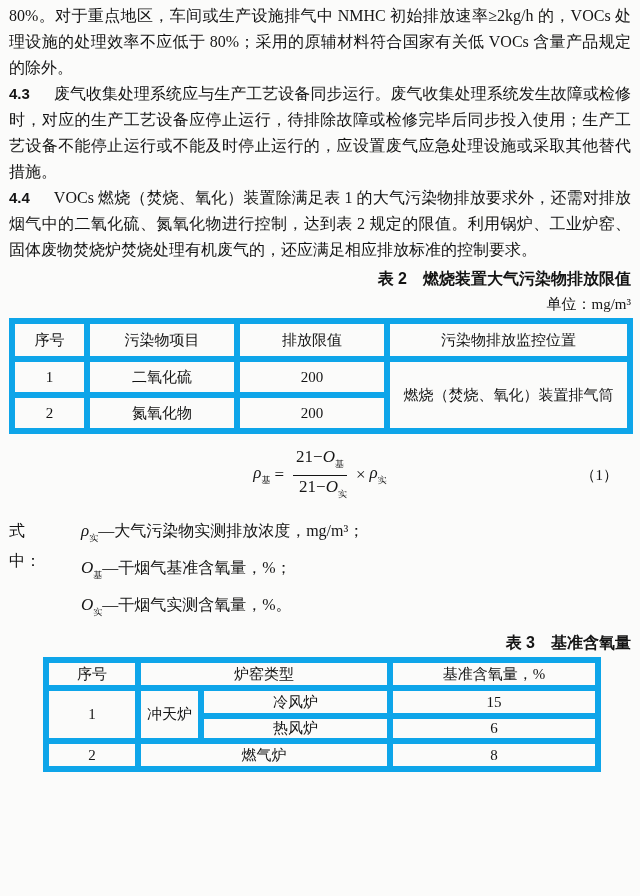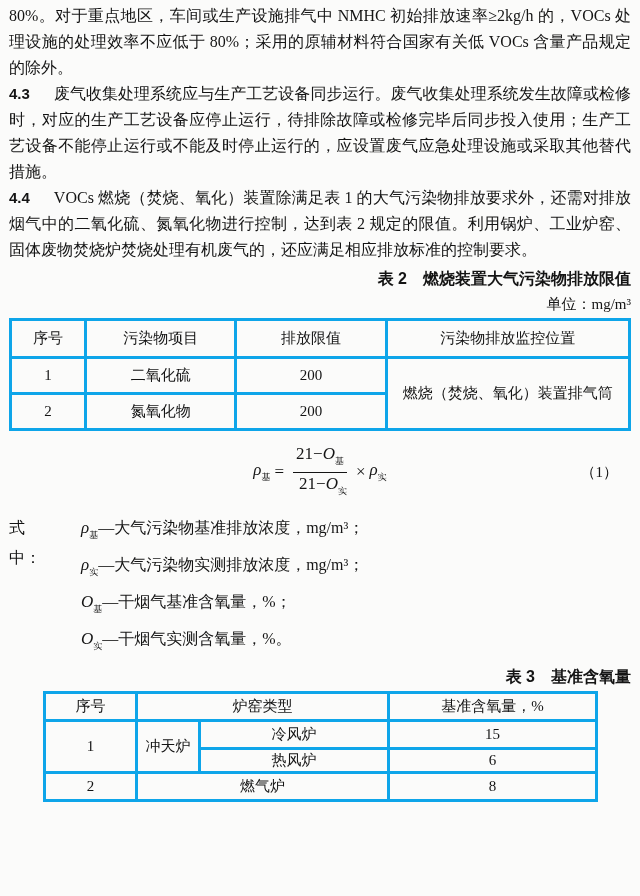--- a/index.html
+++ b/index.html
@@ -38,21 +38,21 @@
     font-size: 15px;
     margin-top: 5px;
     line-height: 20px;
   }
 
   table {
     border-collapse: collapse;
     table-layout: fixed;
   }
   td, th {
-    border: 3px solid #0ea5e9;
+    border: 6px solid #0ea5e9;
     font-weight: normal;
     font-size: 15px;
     text-align: center;
     vertical-align: middle;
     padding: 0 4px;
     overflow: hidden;
   }
   .t2 { width: 622px; border: 2px solid #111; margin-top: 4px; }
   .t2 .hdr-row { height: 38px; }
   .t2 .hdr-row th { border-bottom: 2px solid #111; }
@@ -154,21 +154,20 @@
       <span class="fden"><span>21−</span><span class="sym">O</span><span class="csub">实</span></span>
     </span>
     <span style="margin:0 4px">×</span>
     <span><span class="sym">ρ</span><span class="csub">实</span></span>
     <span class="eq-label">（1）</span>
   </div>
 
   <div class="where">
     <div class="where-label">式中：</div>
     <div class="where-items">
-      <div class="where-item"><span class="sym">ρ</span><span class="csub">基</span><span>—大气污染物基准排放浓度，mg/m³；</span></div>
       <div class="where-item"><span class="sym">ρ</span><span class="csub">实</span><span>—大气污染物实测排放浓度，mg/m³；</span></div>
       <div class="where-item"><span class="sym">O</span><span class="csub">基</span><span>—干烟气基准含氧量，%；</span></div>
       <div class="where-item"><span class="sym">O</span><span class="csub">实</span><span>—干烟气实测含氧量，%。</span></div>
     </div>
   </div>
 
   <div class="tbl-title">表 3　基准含氧量</div>
 
   <table class="t3">
     <colgroup>

